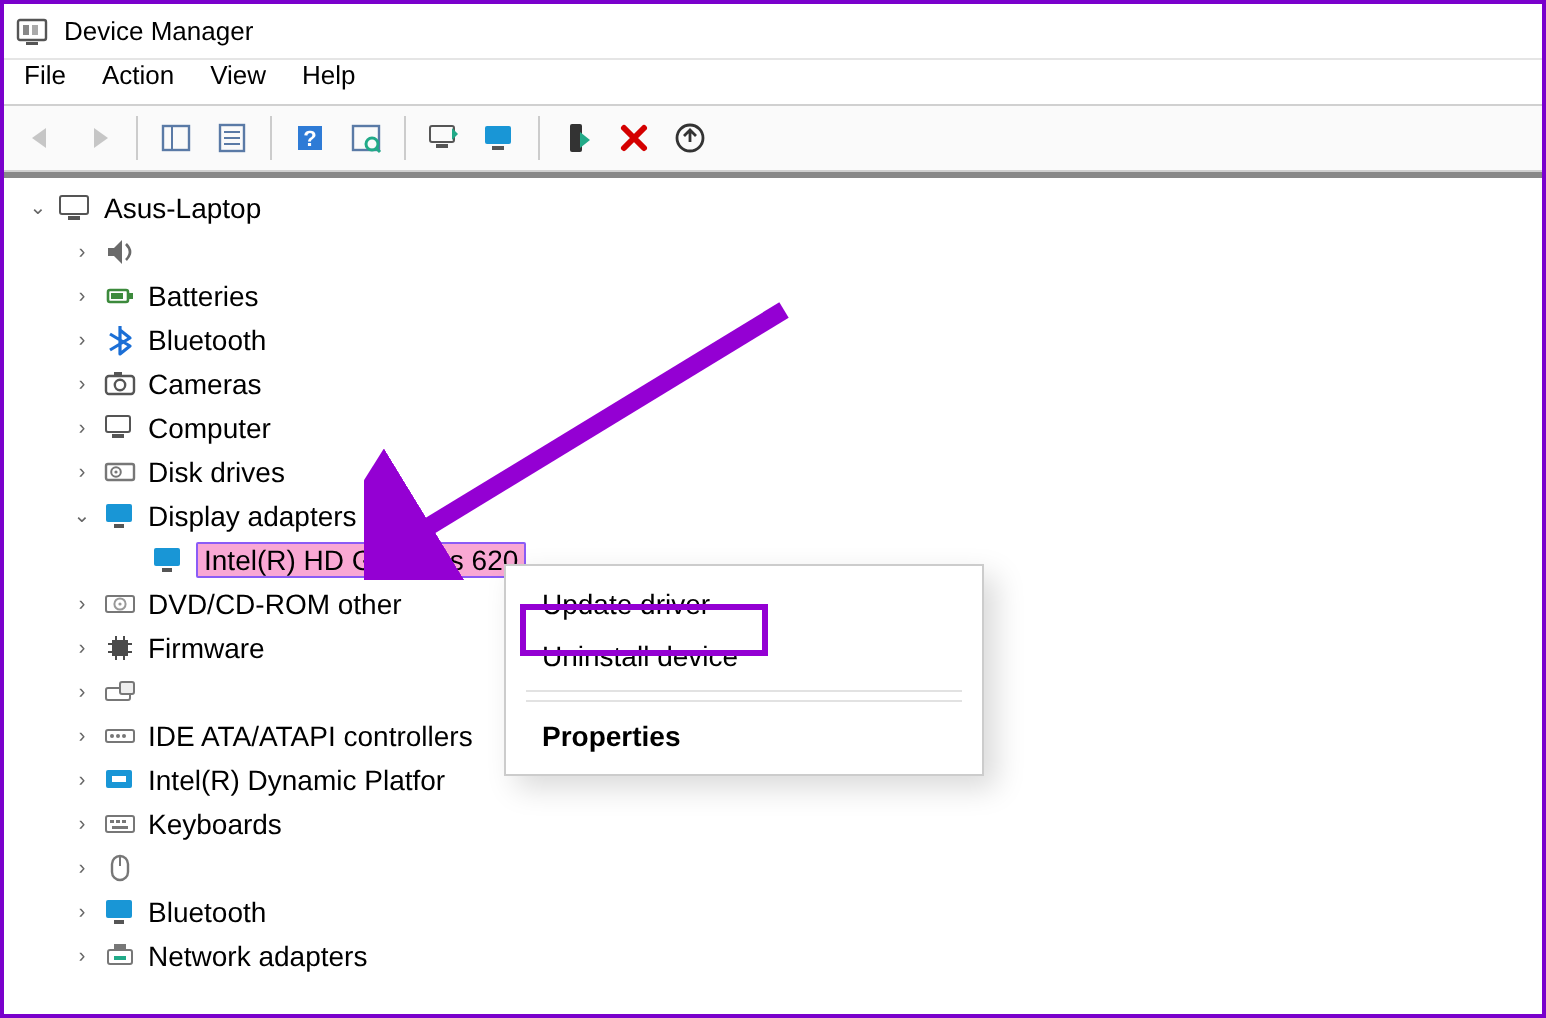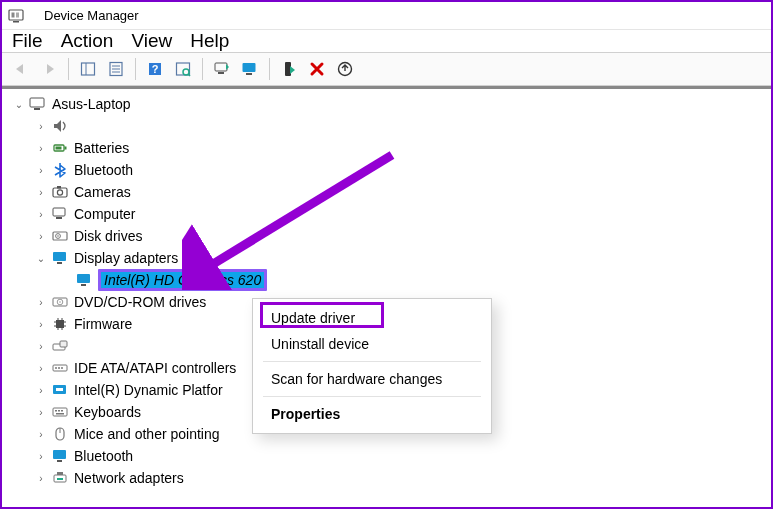--- a/index.html
+++ b/index.html
@@ -13,32 +13,32 @@
     border: 2px solid #7a00cc;
     overflow: hidden;
     position: relative;
   }
   
   .titlebar {
     height: 28px;
     display: flex;
     align-items: center;
     padding: 0 6px;
-    gap: 20px;
+    gap: 8px;
     border-bottom: 1px solid #e5e5e5;
   }
   .titlebar .app-icon { width: 16px; height: 16px; display:flex; align-items:center; justify-content:center; color:#555; }
   .titlebar .title { font-size: 13px; }
   
   .menubar {
     height: 22px;
     display: flex;
     gap: 18px;
     padding: 0 10px;
-    font-size: 19px;
+    font-size: 13px;
   }
   .menubar span { cursor: default; }
   
   .toolbar {
     height: 34px;
     border-top: 1px solid #d0d0d0;
     border-bottom: 1px solid #d0d0d0;
     display: flex;
     align-items: center;
     padding: 0 6px;
@@ -76,30 +76,29 @@
   .ticon {
     width: 20px; height: 18px;
     display: flex; align-items: center; justify-content: center;
     margin-right: 4px;
     flex: 0 0 20px;
   }
   .root .exp { margin-left: 4px; }
   .lvl1 { padding-left: 26px; }
   .lvl2 { padding-left: 50px; }
   .sel {
-    background: #0ea5e9;
-    border: 3px solid #8b5cf6;
+    background: #f9a8d4;
+    border: 1px solid #8b5cf6;
     padding: 0 3px;
     border-radius: 1px;
-    font-style: italic;
   }
   
   .ctx {
     position: absolute;
-    left: 250px; top: 296px;
+    left: 250px; top: 280px;
     width: 240px;
     background: #fff;
     border: 1px solid #ccc;
     box-shadow: 6px 6px 14px rgba(0,0,0,.15);
     padding: 6px 0;
     font-size: 14px;
   }
   .ctx-item {
     padding: 5px 18px;
     cursor: default;
@@ -321,21 +320,21 @@
 
   <div class="tree-row lvl1">
     <span class="exp">›</span>
     <span class="ticon">
         <svg width="16" height="14" viewBox="0 0 16 14">
           <rect x="1" y="3" width="14" height="8" rx="1" fill="none" stroke="#777"></rect>
           <circle cx="8" cy="7" r="2.8" fill="none" stroke="#999"></circle>
           <circle cx="8" cy="7" r=".8" fill="#999"></circle>
         </svg>
       </span>
-    <span>DVD/CD-ROM drives</span>
+    <span>DVD/CD-ROM other</span>
   </div>
 
   <div class="tree-row lvl1">
     <span class="exp">›</span>
     <span class="ticon">
         <svg width="14" height="14" viewBox="0 0 14 14">
           <rect x="3" y="3" width="8" height="8" fill="#4b4b4b"></rect>
           <line x1="1" y1="5" x2="3" y2="5" stroke="#4b4b4b"></line>
           <line x1="1" y1="9" x2="3" y2="9" stroke="#4b4b4b"></line>
           <line x1="11" y1="5" x2="13" y2="5" stroke="#4b4b4b"></line>
@@ -398,21 +397,20 @@
   </div>
 
   <div class="tree-row lvl1">
     <span class="exp">›</span>
     <span class="ticon">
         <svg width="12" height="16" viewBox="0 0 12 16">
           <rect x="2" y="2" width="8" height="12" rx="4" fill="none" stroke="#777" stroke-width="1.2"></rect>
           <line x1="6" y1="2" x2="6" y2="7" stroke="#777"></line>
         </svg>
       </span>
-    <span>Mice and other pointing</span>
   </div>
 
   <div class="tree-row lvl1">
     <span class="exp">›</span>
     <span class="ticon">
         <svg width="16" height="14" viewBox="0 0 16 14">
           <rect x="1" y="1" width="13" height="9" rx="1" fill="#1996d6"></rect>
           <rect x="5" y="11" width="5" height="2" fill="#555"></rect>
         </svg>
       </span>
@@ -430,21 +428,20 @@
       </span>
     <span>Network adapters</span>
   </div>
 
 </div>
 
 <div class="ctx">
   <div class="ctx-item">Update driver</div>
   <div class="ctx-item">Uninstall device</div>
   <div class="ctx-sep"></div>
-  <div class="ctx-item">Scan for hardware changes</div>
   <div class="ctx-sep"></div>
   <div class="ctx-item bold">Properties</div>
 </div>
 
 <div class="hl-box"></div>
 
 <svg class="arrow-svg" width="220" height="140">
   <defs>
     <marker id="ah" markerWidth="10" markerHeight="10" refX="2" refY="5" orient="auto">
       <path d="M0 0 L10 5 L0 10 Z" fill="#9400d3"></path>

